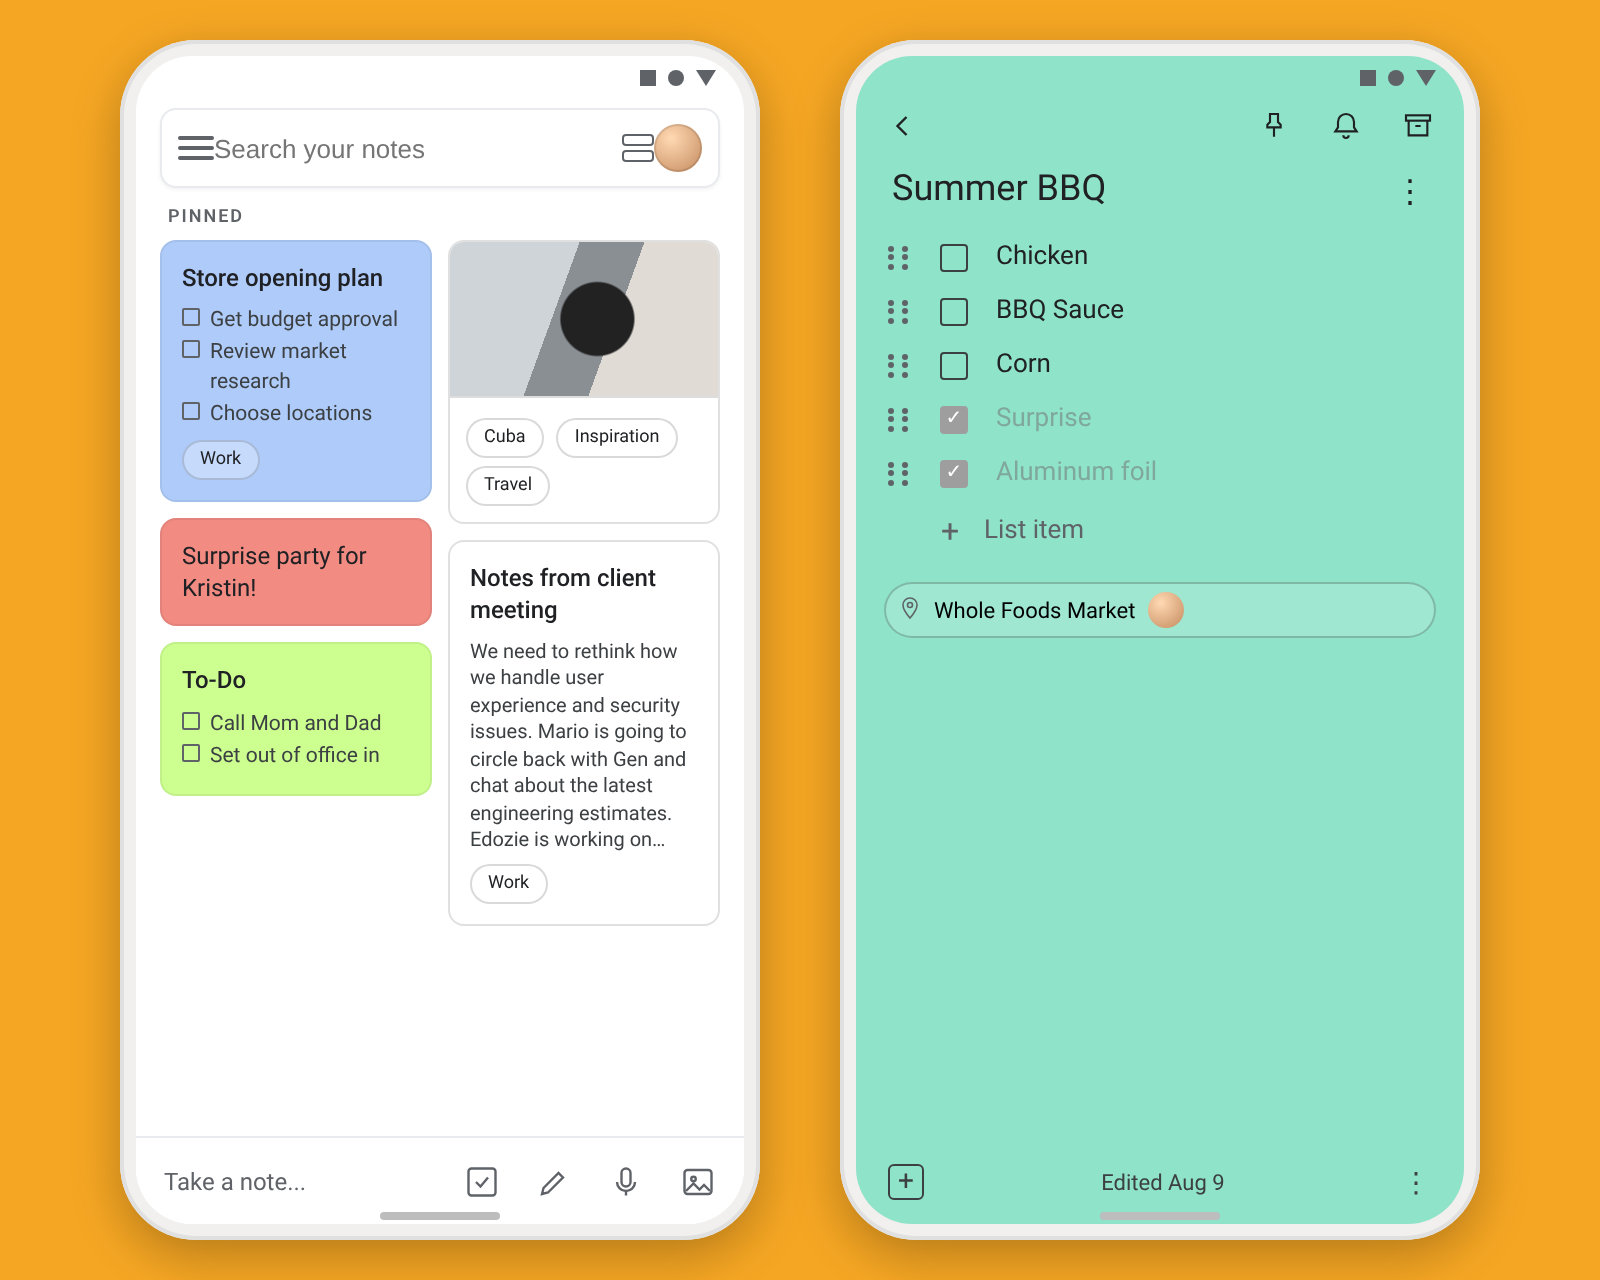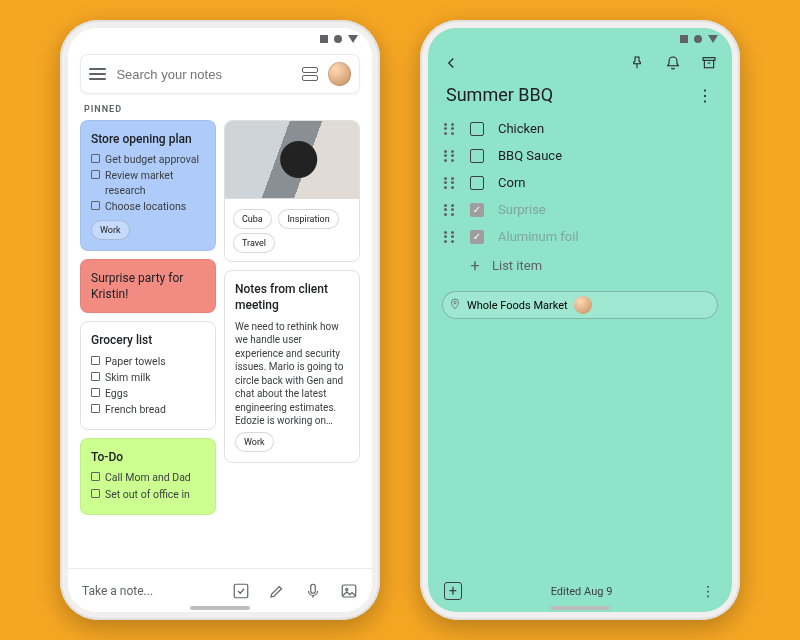--- a/index.html
+++ b/index.html
@@ -41,21 +41,21 @@
 
   
   .search-row {
     margin: 4px 12px 8px;
     height: 40px;
     background: #fff;
     border: 1px solid #e8eaed;
     border-radius: 8px;
     display: flex; align-items: center;
     padding: 0 8px;
-    gap: 10px;
+    gap: 0;
     box-shadow: 0 1px 2px rgba(0,0,0,0.05);
   }
   .hamburger { width: 18px; height: 12px; display: flex; flex-direction: column; justify-content: space-between; }
   .hamburger span { height: 2px; background: #5f6368; border-radius: 1px; }
   .search-input {
     flex: 1; border: none; outline: none;
     font-size: 13px; color: #5f6368; background: transparent;
   }
   .layout-icon { width: 16px; height: 14px; display: grid; grid-template-columns: 1fr; grid-template-rows: 1fr 1fr; gap: 2px; }
   .layout-icon span { border: 1.5px solid #5f6368; border-radius: 2px; }
@@ -206,39 +206,20 @@
               <span>Review market research</span>
             </div>
           <div class="chk-line">
               <span class="box"></span>
               <span>Choose locations</span>
             </div>
           <span class="chip">Work</span>
         </div>
         <div class="note" style="background:#f28b82">
           <span style="font-size:12px;">Surprise party for Kristin!</span>
-        </div>
-        <div class="note white">
-          <h4>Grocery list</h4>
-          <div class="chk-line">
-              <span class="box"></span>
-              <span>Paper towels</span>
-            </div>
-          <div class="chk-line">
-              <span class="box"></span>
-              <span>Skim milk</span>
-            </div>
-          <div class="chk-line">
-              <span class="box"></span>
-              <span>Eggs</span>
-            </div>
-          <div class="chk-line">
-              <span class="box"></span>
-              <span>French bread</span>
-            </div>
         </div>
         <div class="note" style="background:#ccff90">
           <h4>To-Do</h4>
           <div class="chk-line">
               <span class="box"></span>
               <span>Call Mom and Dad</span>
             </div>
           <div class="chk-line">
               <span class="box"></span>
               <span>Set out of office in</span>

